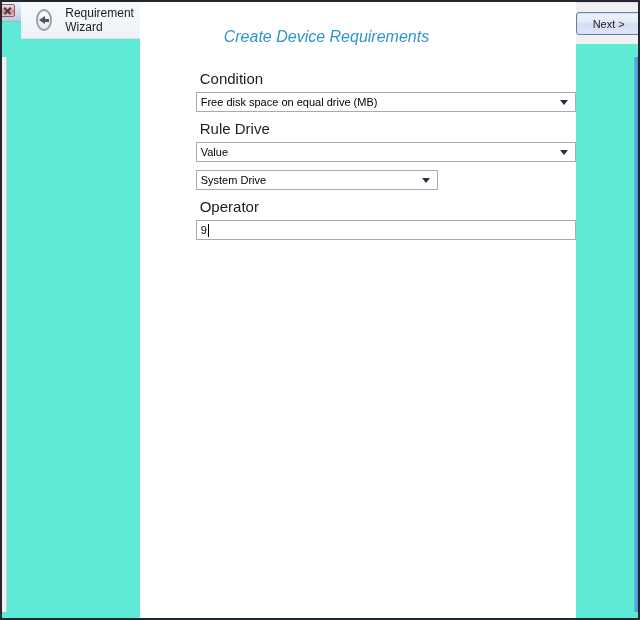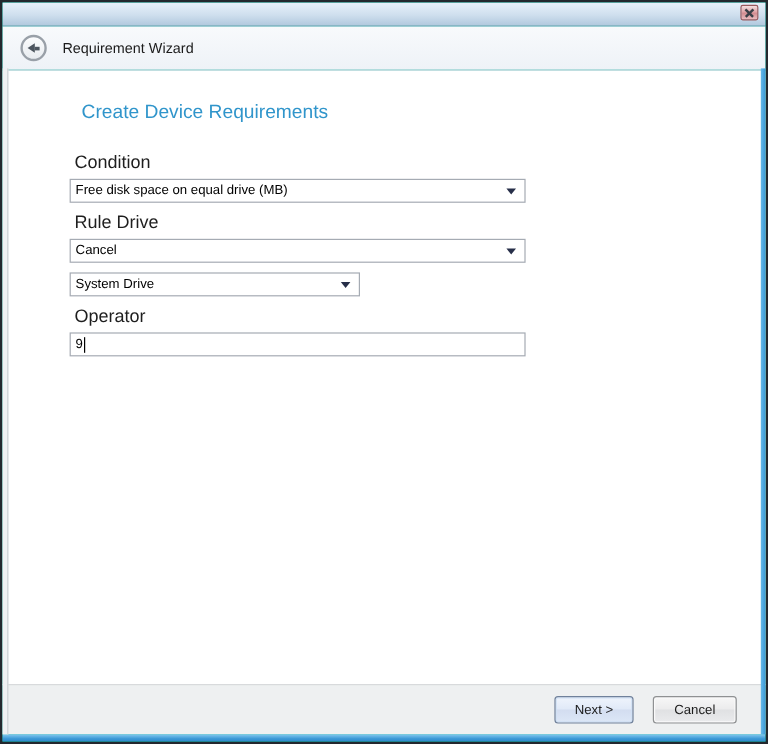--- a/index.html
+++ b/index.html
@@ -1,22 +1,22 @@
 <!DOCTYPE html>
 <html><head>
 <meta charset="utf-8">
 <style>
   * { margin:0; padding:0; }
   body { font-family:"Liberation Sans", sans-serif; background:#fff; }
 
   .window {
     width:640px; height:620px; box-sizing:border-box;
     border:2px solid #23282e;
-    display:flex; flex-direction:column;
-    position:relative; background:#14b8a6; overflow:hidden;
+    display:flex; flex-direction:row;
+    position:relative; background:#5eead4; overflow:hidden;
   }
 
   
   .titlebar {
     flex:0 0 19px; height:19px;
     background:linear-gradient(#e8f1fb, #cfdfee 55%, #b2c9de);
     border-bottom:1px solid #9db5ca;
     position:relative;
   }
   .close-btn {
@@ -54,21 +54,21 @@
   .back-arrow .head {
     width:0; height:0;
     border-top:4px solid transparent; border-bottom:4px solid transparent;
     border-right:6px solid #4d565f;
   }
   .back-arrow .tail { width:4px; height:3px; background:#4d565f; }
   .header-title { font-size:12px; color:#1b1b1b; }
 
   
   .content { flex:1 1 auto; background:#fff; padding:26px 0 0 56px; }
-  .page-heading { font-size:16px; font-weight:400; color:#3095cb; margin-left:10px; }
+  .page-heading { font-size:16px; font-weight:400; color:#3095cb; margin-left:28px;font-style:italic; }
   .form { margin-top:24px; }
   .field-label { font-size:15px; color:#1e1e1e; margin:0 0 5px 4px; }
   .combo, .textbox {
     box-sizing:border-box; height:20px;
     border:1px solid #a5abb3; background:#fff;
     font-size:11px; color:#000;
     display:flex; align-items:center;
     padding-left:4px; position:relative; margin-bottom:8px;
   }
   .wide   { width:380px; }
@@ -155,21 +155,21 @@
     <div class="form">
 
       <div class="field-label">Condition</div>
       <div class="combo wide">
         <span>Free disk space on equal drive (MB)</span>
         <span class="caret-down"></span>
       </div>
 
       <div class="field-label">Rule Drive</div>
       <div class="combo wide">
-        <span>Cancel</span>
+        <span>Value</span>
         <span class="caret-down"></span>
       </div>
 
       <div class="combo narrow">
         <span>System Drive</span>
         <span class="caret-down"></span>
       </div>
 
       <div class="field-label">Operator</div>
 

